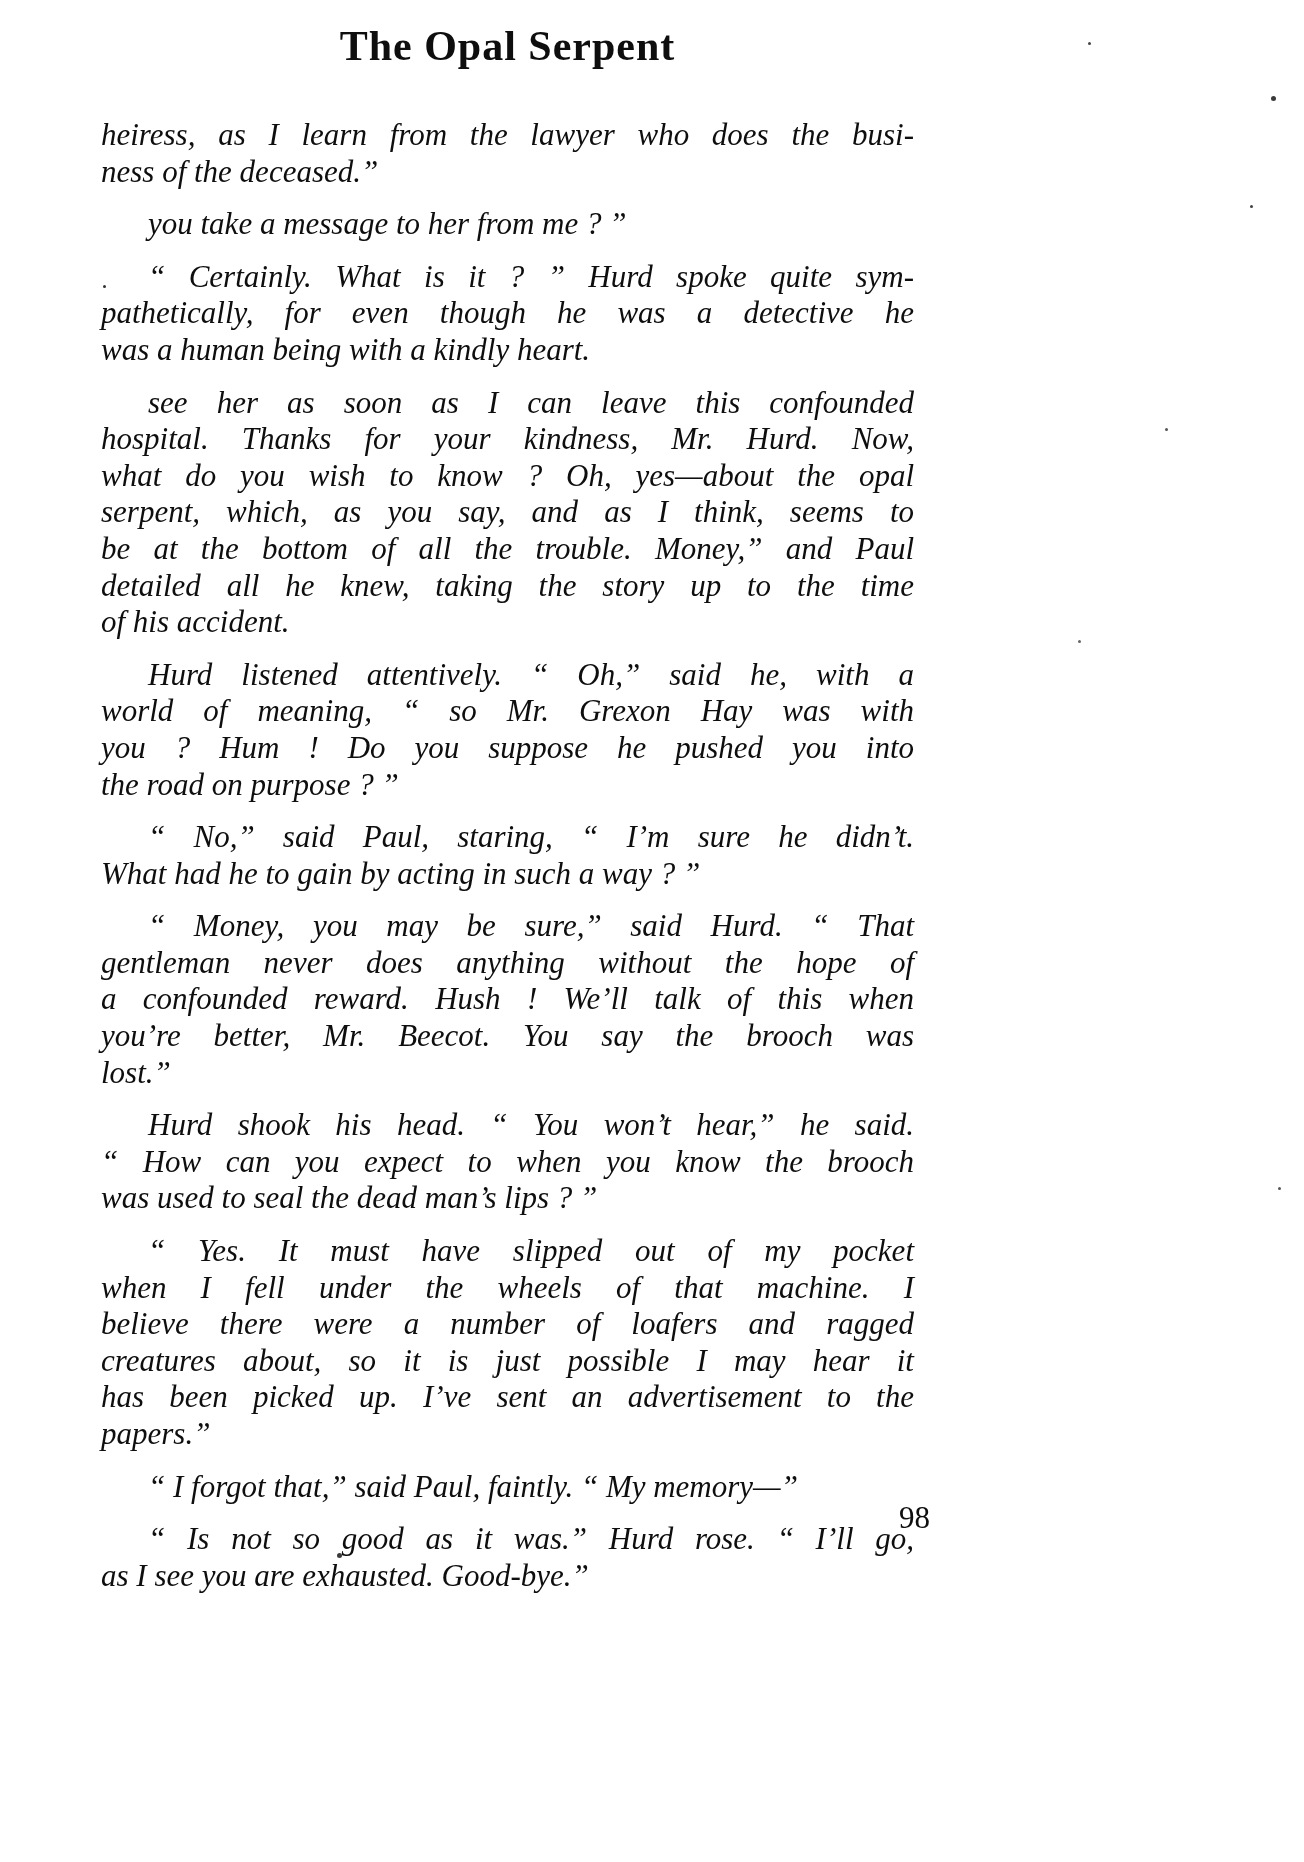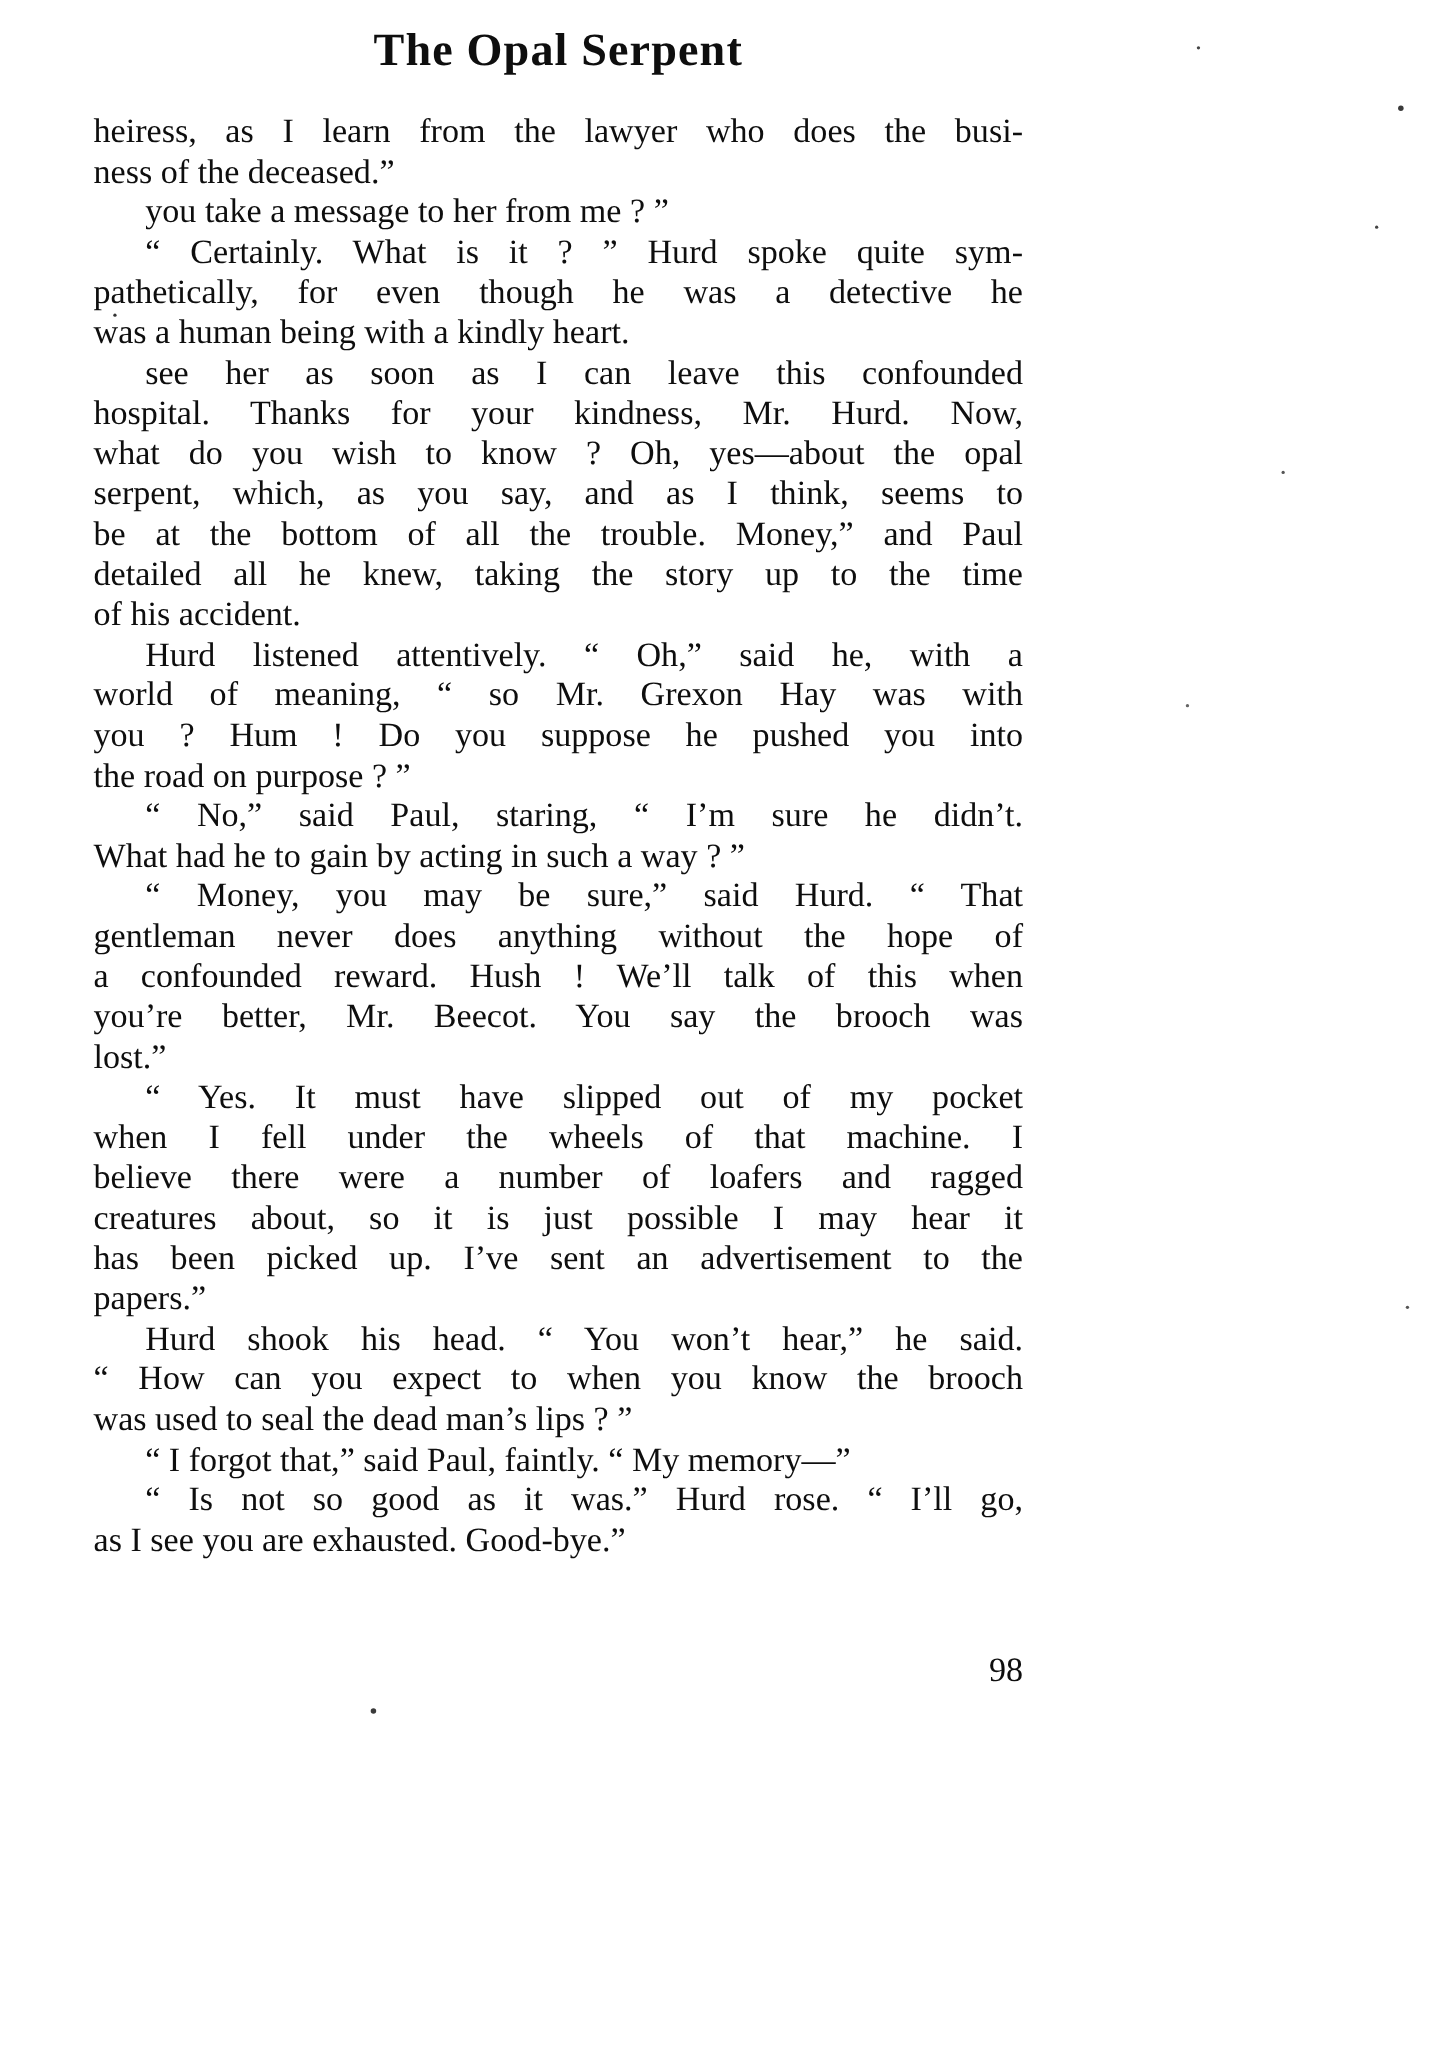--- a/index.html
+++ b/index.html
@@ -34,22 +34,23 @@
   }
   .text-block {
     position: absolute;
     top: 101px;
     left: 85px;
     width: 845px;
     font-size: 31px;
     line-height: 36.6px;
   }
   .paragraph {
-    margin: 0;
+    margin: 16px;
     padding: 0;
+    font-style: italic;
   }
   .paragraph.indent .line:first-child {
     text-indent: 47px;
   }
   .line {
     display: block;
     text-align: justify;
     text-align-last: justify;
   }
   .line.last {
@@ -120,31 +121,31 @@
         <span class="line last">What had he to gain by acting in such a way ? ”</span>
       </p>
       <p class="paragraph indent">
         <span class="line">“ Money, you may be sure,” said Hurd.  “ That</span>
         <span class="line">gentleman never does anything without the hope of</span>
         <span class="line">a confounded reward.  Hush !  We’ll talk of this when</span>
         <span class="line">you’re better, Mr. Beecot.  You say the brooch was</span>
         <span class="line last">lost.”</span>
       </p>
       <p class="paragraph indent">
+        <span class="line">Hurd shook his head.  “ You won’t hear,” he said.</span>
+        <span class="line">“ How can you expect to when you know the brooch</span>
+        <span class="line last">was used to seal the dead man’s lips ? ”</span>
+      </p>
+      <p class="paragraph indent">
         <span class="line">“ Yes.  It must have slipped out of my pocket</span>
         <span class="line">when I fell under the wheels of that machine.  I</span>
         <span class="line">believe there were a number of loafers and ragged</span>
         <span class="line">creatures about, so it is just possible I may hear it</span>
         <span class="line">has been picked up.  I’ve sent an advertisement to the</span>
         <span class="line last">papers.”</span>
-      </p>
-      <p class="paragraph indent">
-        <span class="line">Hurd shook his head.  “ You won’t hear,” he said.</span>
-        <span class="line">“ How can you expect to when you know the brooch</span>
-        <span class="line last">was used to seal the dead man’s lips ? ”</span>
       </p>
       <p class="paragraph indent">
         <span class="line last">“ I forgot that,” said Paul, faintly.  “ My memory—”</span>
       </p>
       <p class="paragraph indent">
         <span class="line">“ Is not so good as it was.”  Hurd rose.  “ I’ll go,</span>
         <span class="line last">as I see you are exhausted.  Good-bye.”</span>
       </p>
     </div>
   <div class="page-number">98</div>

